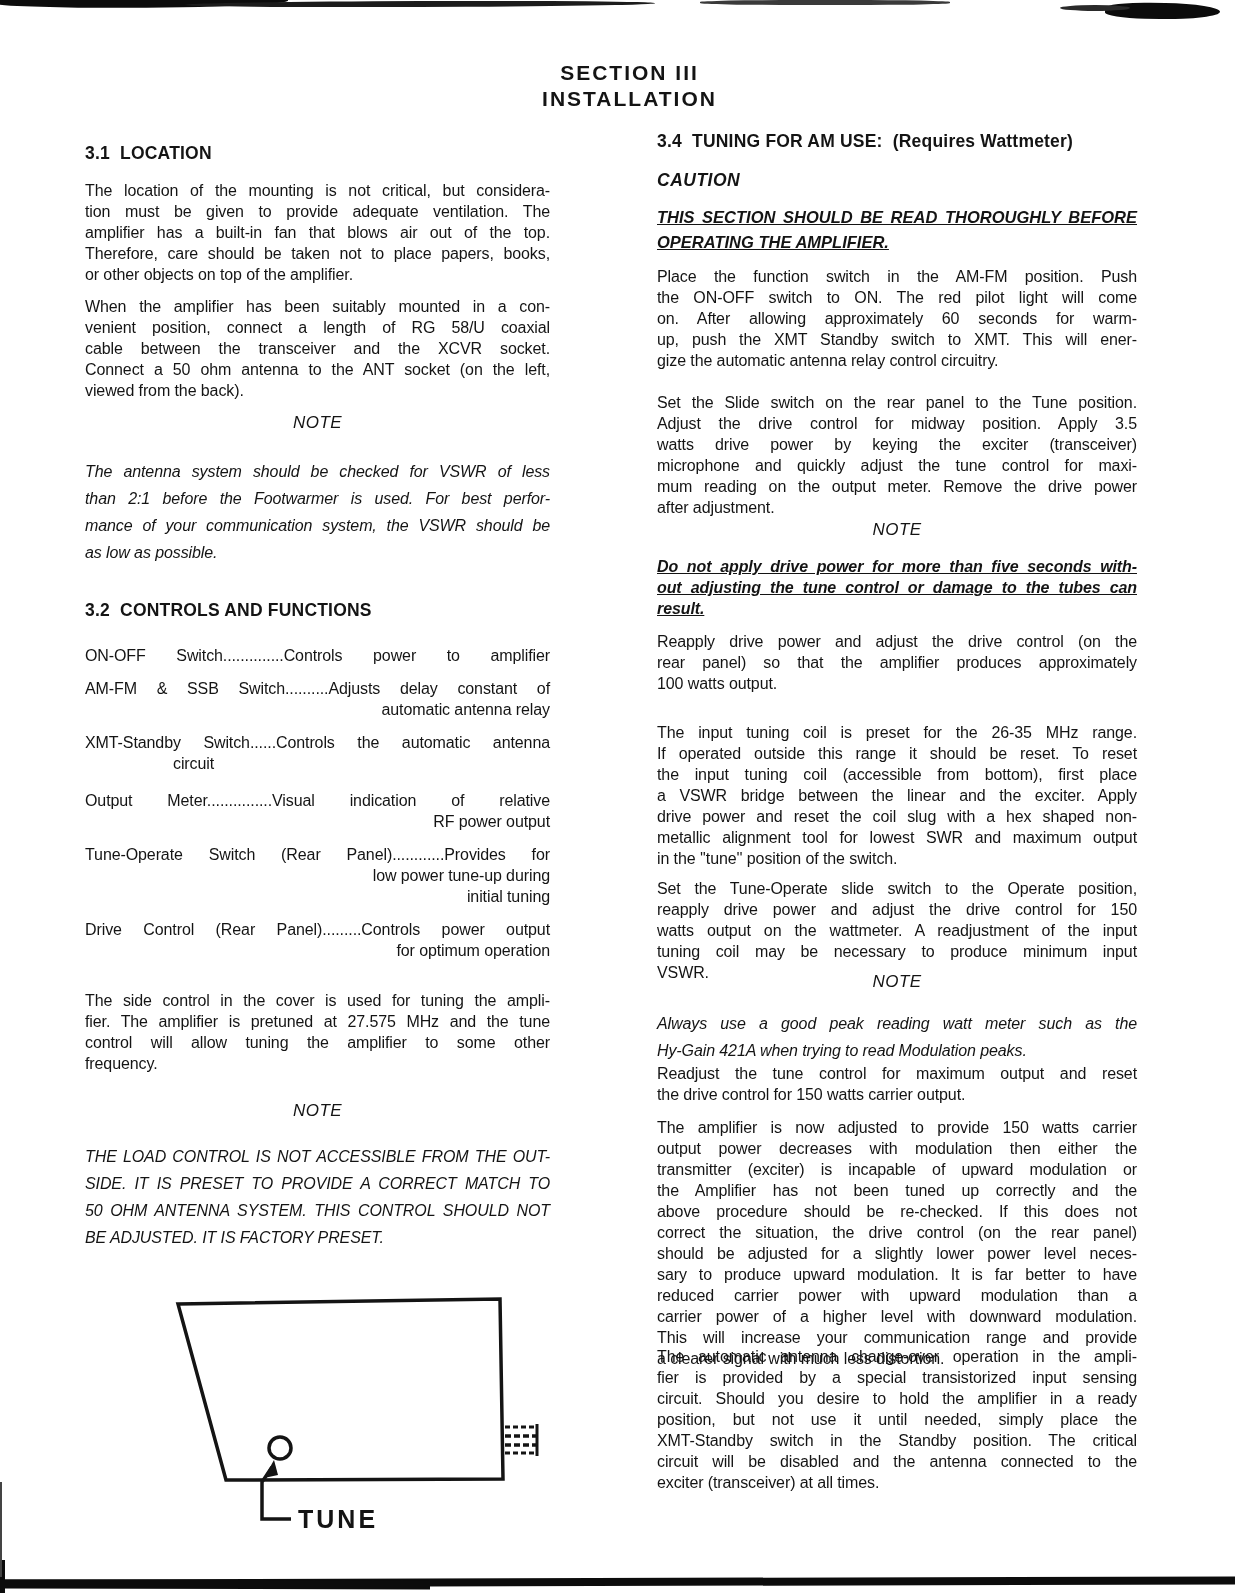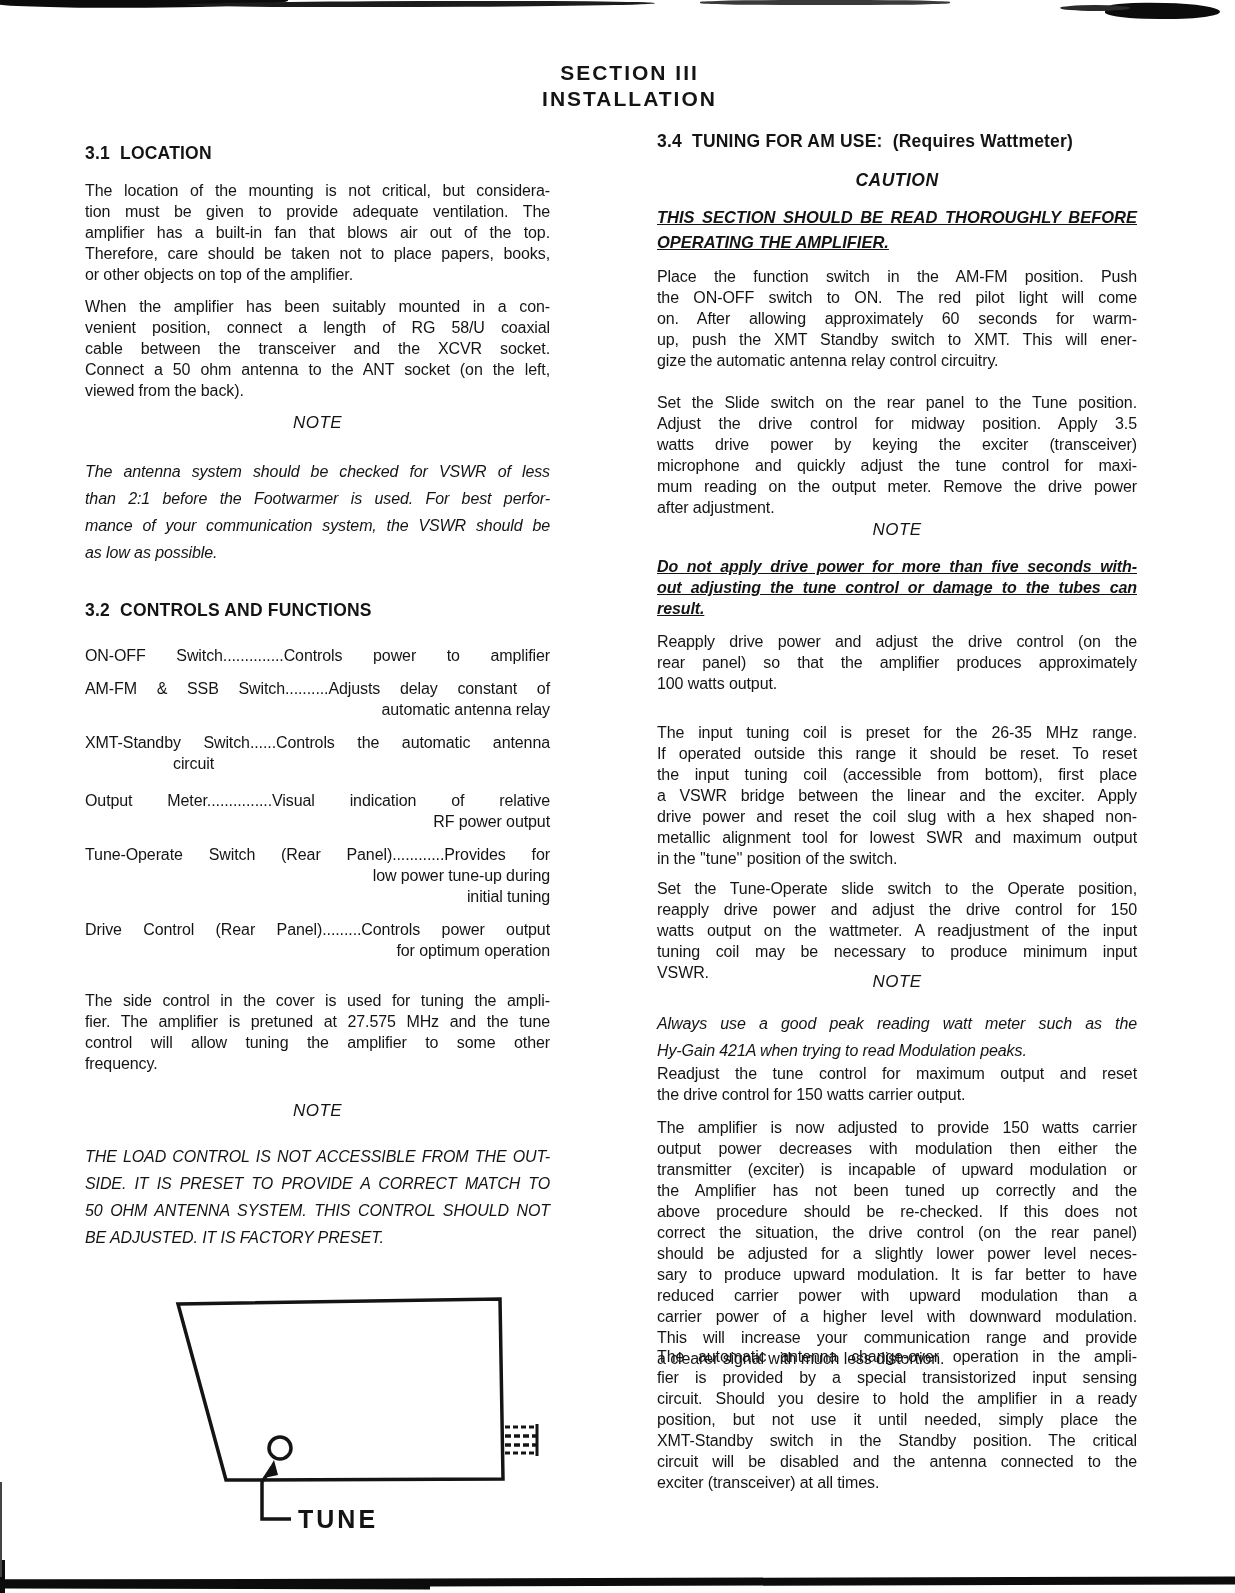--- a/index.html
+++ b/index.html
@@ -14,21 +14,21 @@
   #left-col{left:85px;width:465px;}
   #right-col{left:657px;width:480px;}
   .blk{position:absolute;left:0;width:100%;}
   .h-sec{font-weight:bold;font-size:17.5px;white-space:pre-wrap;letter-spacing:0.2px;margin:0;}
   .body-text{font-size:16px;line-height:21px;letter-spacing:-0.1px;}
   .jline{text-align:justify;text-align-last:justify;}
   .plines .jline:last-child{text-align-last:left;}
   .italic .jline{font-style:italic;margin-top:6px;}
   .bold-italic .jline{font-style:italic;font-weight:bold;text-decoration:underline;}
   .note-label{font-style:italic;font-size:17px;text-align:center;letter-spacing:0.5px;}
-  .caution-label{font-style:italic;font-weight:bold;font-size:17.5px;text-align:center;letter-spacing:0.5px;}
+  .caution-label{font-style:italic;font-weight:bold;font-size:17.5px;letter-spacing:0.5px;}
   .caution-text{font-size:16.5px;line-height:25px;}
   .def-list{font-size:16px;line-height:21px;letter-spacing:-0.1px;}
   .def-item{margin-bottom:12px;}
   .def-item.gap{margin-top:16px;}
   .defline{text-align:justify;text-align-last:justify;white-space:normal;}
   .cont-right{text-align:right;}
   .cont-indent{margin-left:88px;}
   #diagram{position:absolute;left:148px;top:1272px;}
 </style>
 </head>

